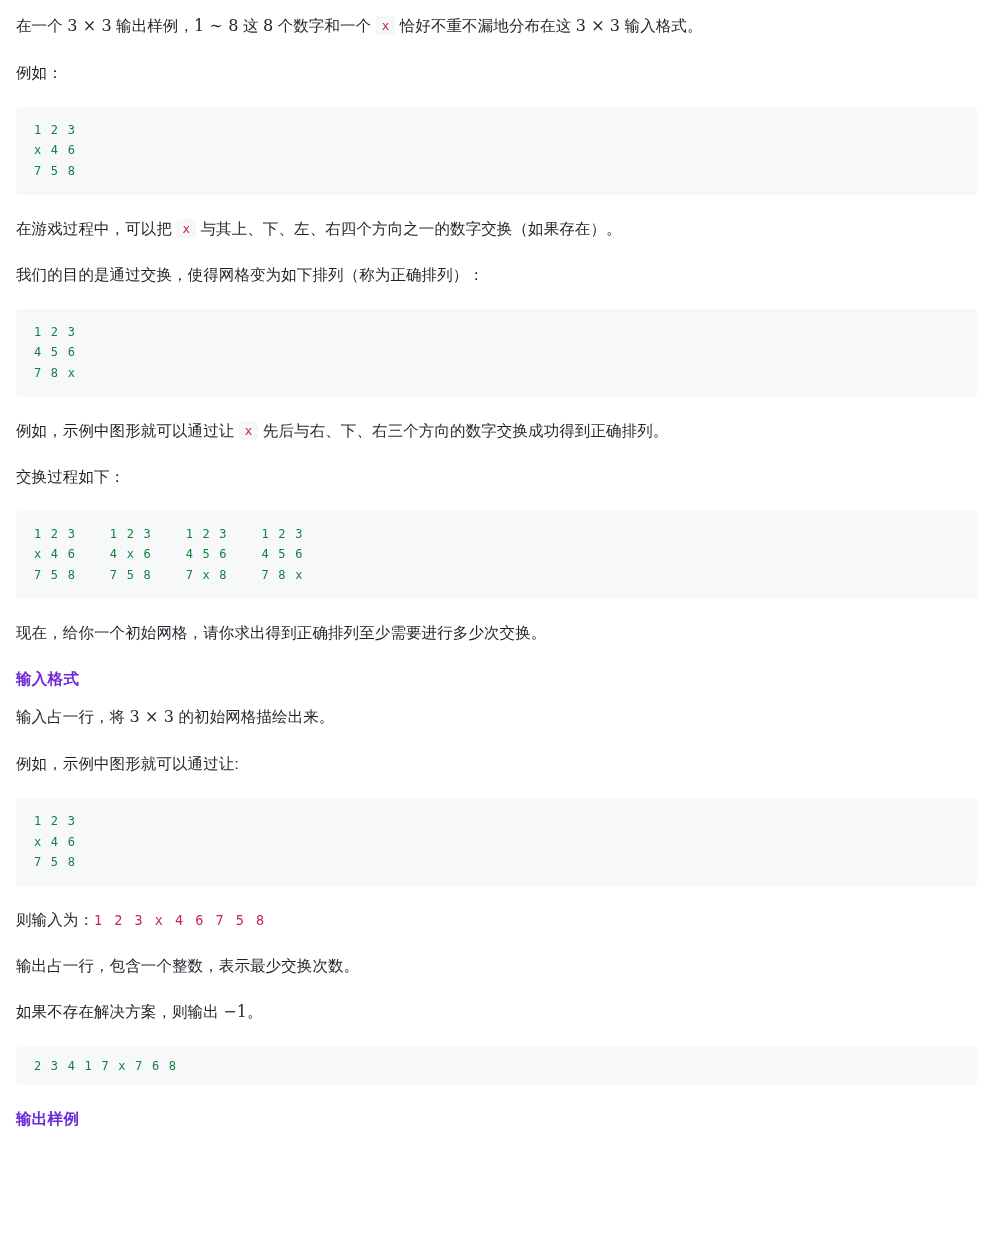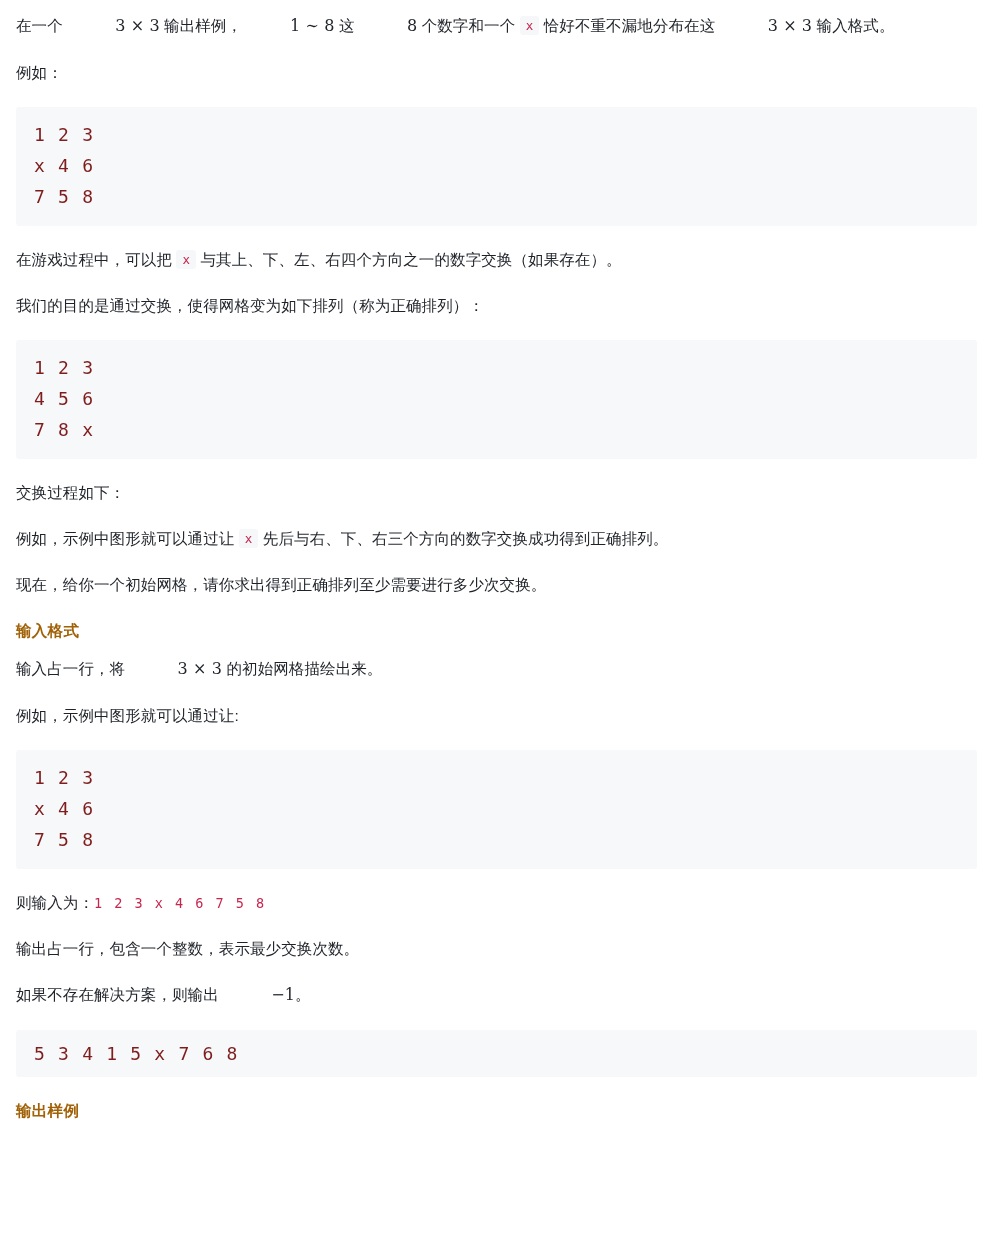--- a/index.html
+++ b/index.html
@@ -23,21 +23,20 @@
     margin: 0 0 22px 0;
     font-size: 15.5px;
     line-height: 1.55;
     color: #1f2329;
     letter-spacing: 0.1px;
   }
   p.para:last-child { margin-bottom: 0; }
   .mathnum {
     font-family: "DejaVu Serif", serif;
     font-size: 16px;
-    margin-left: 48px;
   }
   .inline-code {
     font-family: "DejaVu Sans Mono", monospace;
     background: #f6f7f9;
     color: #c7254e;
     border-radius: 3px;
     padding: 2px 6px;
     font-size: 12.5px;
     vertical-align: 1px;
   }
@@ -47,36 +46,36 @@
     font-size: 13.5px;
     letter-spacing: 2px;
     background: transparent;
   }
   pre.codeblock {
     margin: 0 0 22px 0;
     background: #f7f8fa;
     border-radius: 3px;
     padding: 13px 14px 13px 18px;
     font-family: "DejaVu Sans Mono", monospace;
-    font-size: 18px;
+    font-size: 12px;
     line-height: 1.72;
-    color: #7f1d1d;
+    color: #15803d;
     letter-spacing: 1.2px;
     white-space: pre;
     overflow-x: auto;
   }
   pre.codeblock.single {
     line-height: 1.5;
     padding: 10px 14px 10px 18px;
   }
   h3.heading {
     margin: 0 0 14px 0;
     font-size: 15.5px;
     font-weight: bold;
-    color: #a16207;
+    color: #6d28d9;
     letter-spacing: 0.3px;
   }
 </style>
 </head>
 <body>
 
 <div class="page">
 
   <p class="para"><span>在一个 </span><span class="mathnum">3 × 3</span><span> 输出样例，</span><span class="mathnum">1 ∼ 8</span><span> 这 </span><span class="mathnum">8</span><span> 个数字和一个 </span><code class="inline-code">x</code><span> 恰好不重不漏地分布在这 </span><span class="mathnum">3 × 3</span><span> 输入格式。</span></p>
 
@@ -87,24 +86,27 @@
 7 5 8</pre>
 
   <p class="para"><span>在游戏过程中，可以把 </span><code class="inline-code">x</code><span> 与其上、下、左、右四个方向之一的数字交换（如果存在）。</span></p>
 
   <p class="para">我们的目的是通过交换，使得网格变为如下排列（称为正确排列）：</p>
 
   <pre class="codeblock">1 2 3
 4 5 6
 7 8 x</pre>
 
+  <p class="para"><span>例如，示例中图形就可以通过让 </span><code class="inline-code">x</code><span> 先后与右、下、右三个方向的数字交换成功得到正确排列。</span></p>
+
   <p class="para">交换过程如下：</p>
 
-  <p class="para"><span>例如，示例中图形就可以通过让 </span><code class="inline-code">x</code><span> 先后与右、下、右三个方向的数字交换成功得到正确排列。</span></p>
-
+  <pre class="codeblock">1 2 3    1 2 3    1 2 3    1 2 3
+x 4 6    4 x 6    4 5 6    4 5 6
+7 5 8    7 5 8    7 x 8    7 8 x</pre>
 
   <p class="para">现在，给你一个初始网格，请你求出得到正确排列至少需要进行多少次交换。</p>
 
   <h3 class="heading">输入格式</h3>
 
   <p class="para"><span>输入占一行，将 </span><span class="mathnum">3 × 3</span><span> 的初始网格描绘出来。</span></p>
 
   <p class="para">例如，示例中图形就可以通过让:</p>
 
   <pre class="codeblock">1 2 3
@@ -112,17 +114,17 @@
 7 5 8</pre>
 
   <p class="para"><span>则输入为：</span><span class="inline-code-plain">1 2 3 x 4 6 7 5 8</span></p>
 
 
   <p class="para">输出占一行，包含一个整数，表示最少交换次数。</p>
 
   <p class="para"><span>如果不存在解决方案，则输出 </span><span class="mathnum">−1</span><span>。</span></p>
 
 
-  <pre class="codeblock single">5 3 4 1 5 x 7 6 8</pre>
+  <pre class="codeblock single">2 3 4 1 7 x 7 6 8</pre>
 
   <h3 class="heading">输出样例</h3>
 
 </div>
 
 </body></html>

